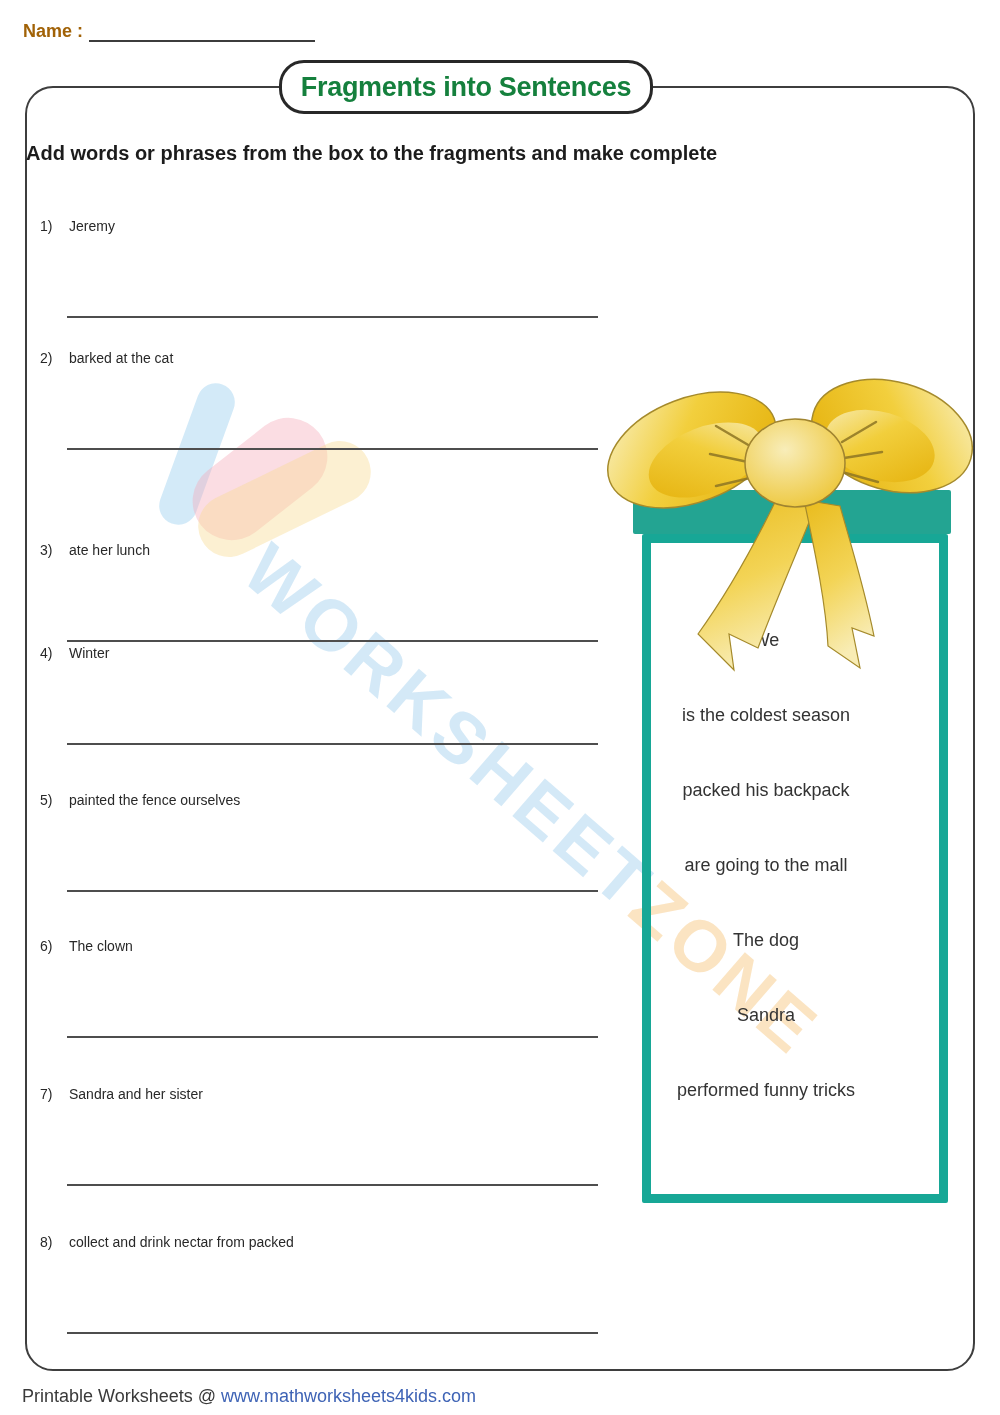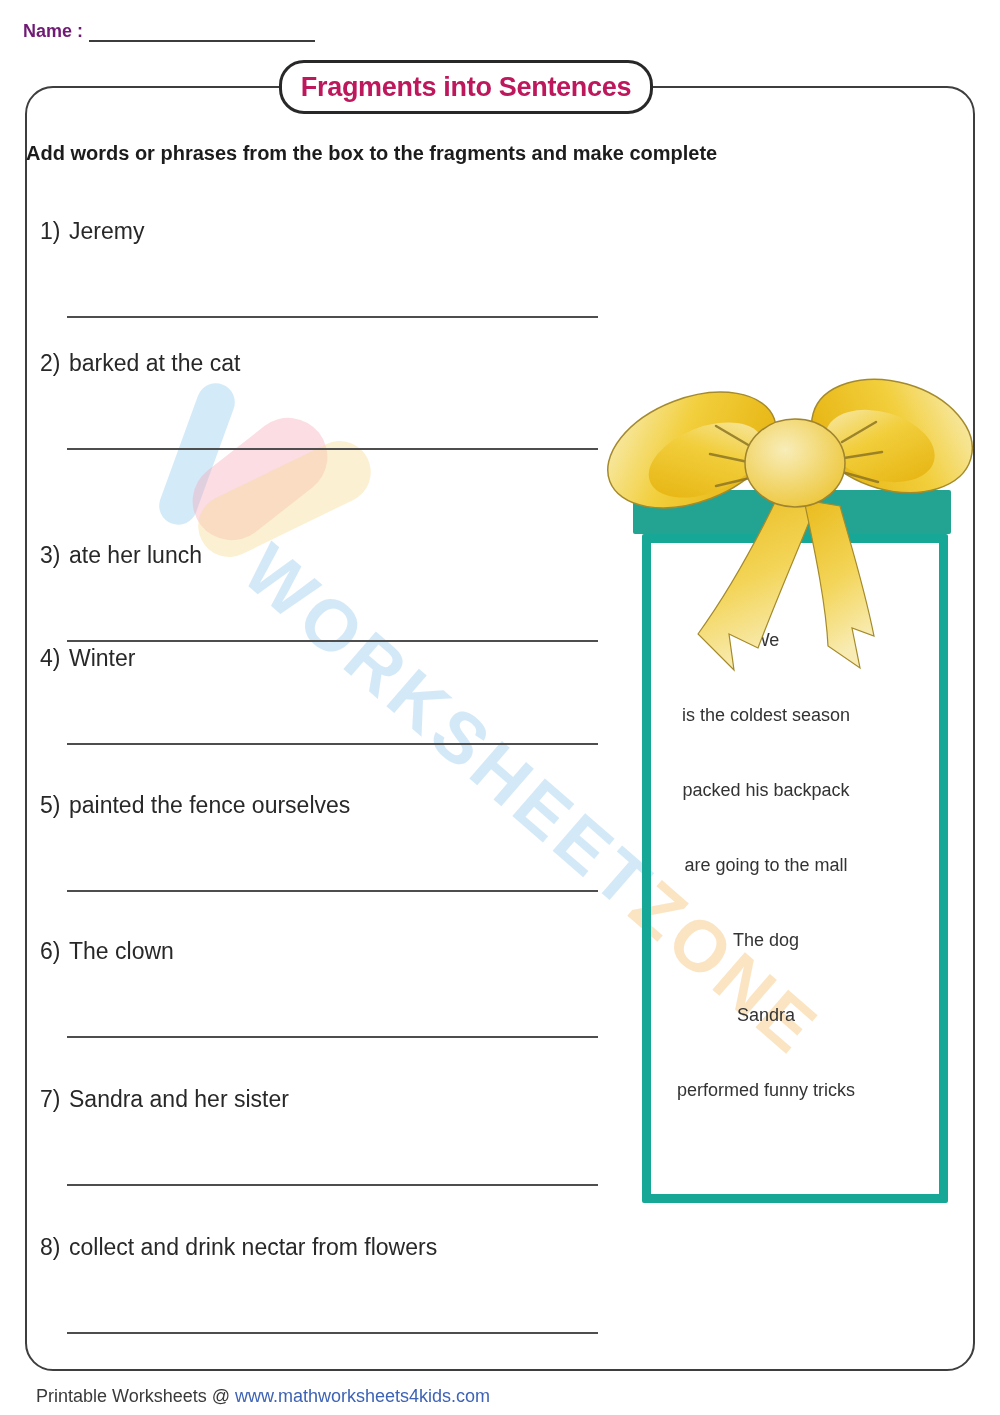--- a/index.html
+++ b/index.html
@@ -6,21 +6,21 @@
   body{
     width:1000px;height:1415px;
     background:#ffffff;
     position:relative;
     overflow:hidden;
     font-family:"Liberation Sans", sans-serif;
     color:#222;
   }
   
   .name-row{position:absolute;left:23px;top:20px;z-index:4;}
-  .name-label{font-size:18px;font-weight:600;color:#701a75;}
+  .name-label{font-size:18px;font-weight:600;color:#a16207;}
   .name-underline{
     display:inline-block;width:226px;height:20px;
     border-bottom:2.5px solid #3c3c3c;margin-left:6px;vertical-align:bottom;
   }
   
   .logo-blue{position:absolute;left:178px;top:380px;width:38px;height:148px;
     background:rgba(158,208,239,0.45);border-radius:20px;transform:rotate(20deg);z-index:0;}
   .logo-pink{position:absolute;left:185px;top:440px;width:150px;height:78px;
     background:rgba(245,170,184,0.40);border-radius:40px;transform:rotate(-38deg);z-index:0;}
   .logo-yellow{position:absolute;left:192px;top:468px;width:185px;height:62px;
@@ -39,28 +39,28 @@
     position:absolute;left:25px;top:86px;width:950px;height:1285px;
     border:2.5px solid #3e3e3e;border-radius:28px;z-index:2;
     box-sizing:border-box;background:transparent;
   }
   
   .title-box{
     position:absolute;left:279px;top:60px;width:368px;height:48px;
     background:#ffffff;border:3px solid #282828;border-radius:25px;
     z-index:3;text-align:center;line-height:48px;
   }
-  .title-box span{font-size:27px;font-weight:bold;color:#be185d;letter-spacing:-0.3px;}
+  .title-box span{font-size:27px;font-weight:bold;color:#15803d;letter-spacing:-0.3px;}
   
   .instructions{
     position:absolute;left:26px;top:136px;width:900px;z-index:3;
     font-size:20px;font-weight:bold;color:#1c1c1c;line-height:35px;
   }
   
-  .item{position:absolute;left:40px;z-index:3;font-size:23px;color:#282828;}
+  .item{position:absolute;left:40px;z-index:3;font-size:14px;color:#282828;}
   .item .num{display:inline-block;width:29px;}
   .item .frag{display:inline-block;}
   .item .answer-line{
     position:absolute;left:27px;top:98px;width:531px;height:0;
     border-top:2.5px solid #4e4e4e;
   }
   .item1{top:218px;} .item2{top:350px;} .item3{top:497px;margin-top:45px;} .item4{top:645px;}
   .item5{top:792px;} .item6{top:938px;} .item7{top:1086px;} .item8{top:1234px;}
   
   .gift-lid{
@@ -75,21 +75,21 @@
   .bank-list{
     position:absolute;left:642px;top:603px;width:248px;z-index:3;
   }
   .bank-item{
     height:75px;display:flex;align-items:center;justify-content:center;
     font-size:18px;color:#333;text-align:center;
   }
   .bow-svg{position:absolute;left:600px;top:368px;z-index:4;}
   
   .footer{position:absolute;left:22px;top:1386px;z-index:3;font-size:18px;}
-  .footer-prefix{color:#3a3a3a;margin-left:14px;}
+  .footer-prefix{color:#3a3a3a;}
   .footer-link{color:#3E63B5;}
 </style>
 </head>
 <body>
 
 <div class="logo-blue"></div>
 <div class="logo-pink"></div>
 <div class="logo-yellow"></div>
 
 <div class="watermark"><span class="wm1">WORKSHEET</span><span class="wm2">ZONE</span></div>
@@ -130,21 +130,21 @@
 </div>
 <div class="item item6">
   <span class="num">6)</span><span class="frag">The clown</span>
   <div class="answer-line"></div>
 </div>
 <div class="item item7">
   <span class="num">7)</span><span class="frag">Sandra and her sister</span>
   <div class="answer-line"></div>
 </div>
 <div class="item item8">
-  <span class="num">8)</span><span class="frag">collect and drink nectar from flowers</span>
+  <span class="num">8)</span><span class="frag">collect and drink nectar from packed</span>
   <div class="answer-line"></div>
 </div>
 
 <div class="gift-lid"></div>
 <div class="gift-body"></div>
 <div class="bank-list">
   <div class="bank-item">We</div>
   <div class="bank-item">is the coldest season</div>
   <div class="bank-item">packed his backpack</div>
   <div class="bank-item">are going to the mall</div>

